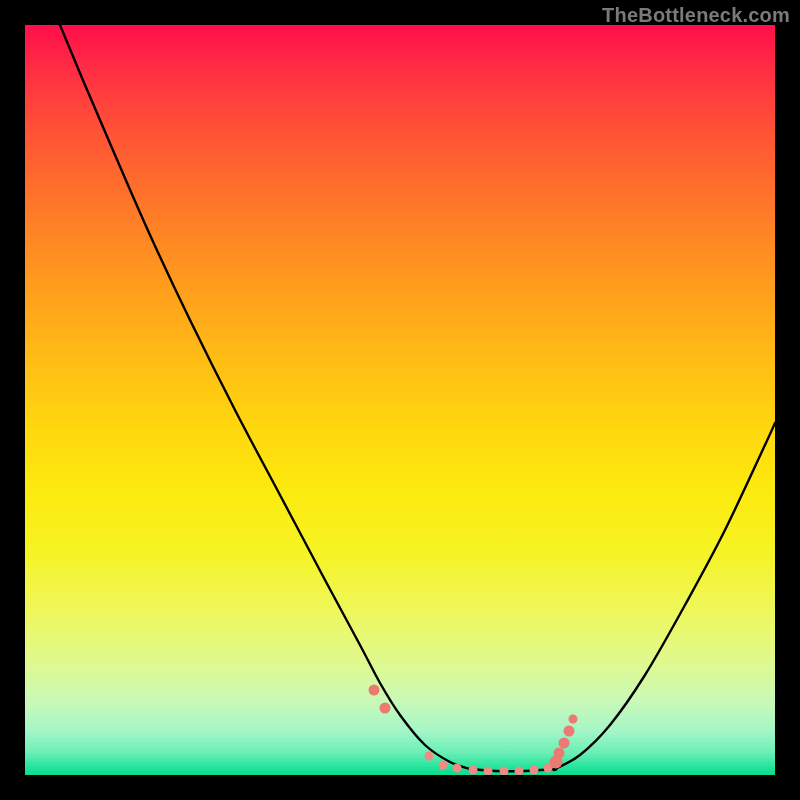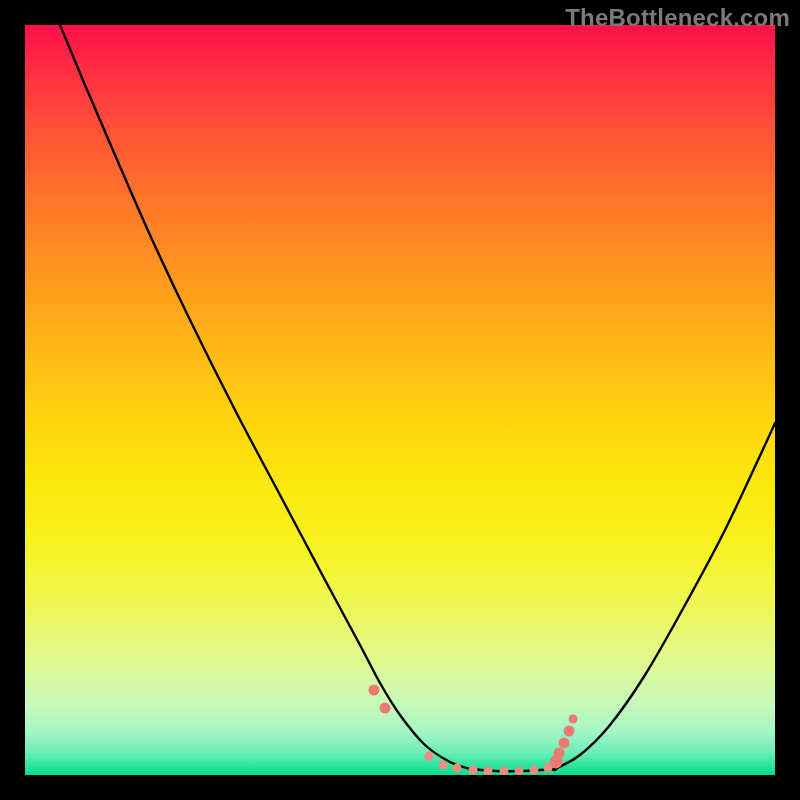--- a/index.html
+++ b/index.html
@@ -76,21 +76,21 @@
   }
   .marker.sm { width: 9px; height: 9px; }
   .marker.md { width: 11px; height: 11px; }
   .marker.lg { width: 13px; height: 13px; }
   .marker.pale { background: #ef8b83; }
   .watermark {
     position: absolute;
     top: 4px;
     right: 10px;
     color: #7a7a7a;
-    font-size: 24px;
+    font-size: 20px;
     font-weight: 600;
     letter-spacing: 0.2px;
     user-select: none;
   }
 </style>
 </head>
 <body>
 
 <div class="stage">
 

